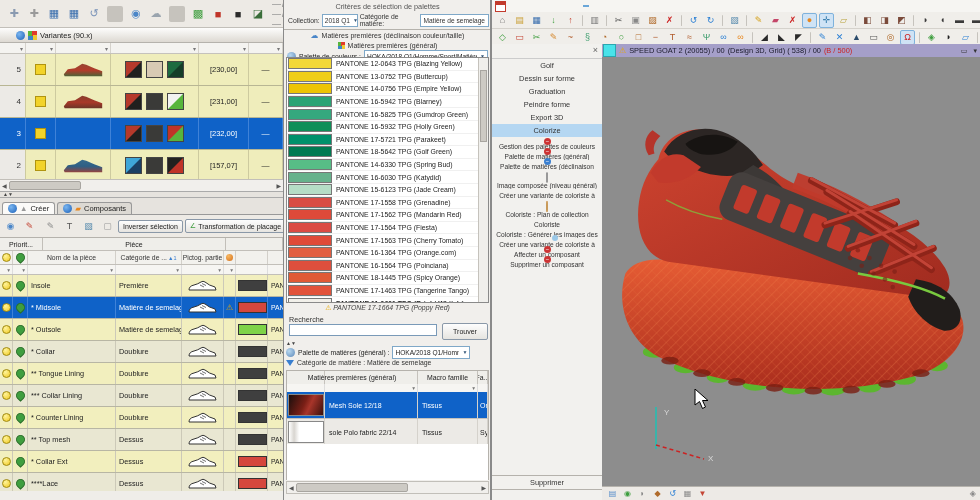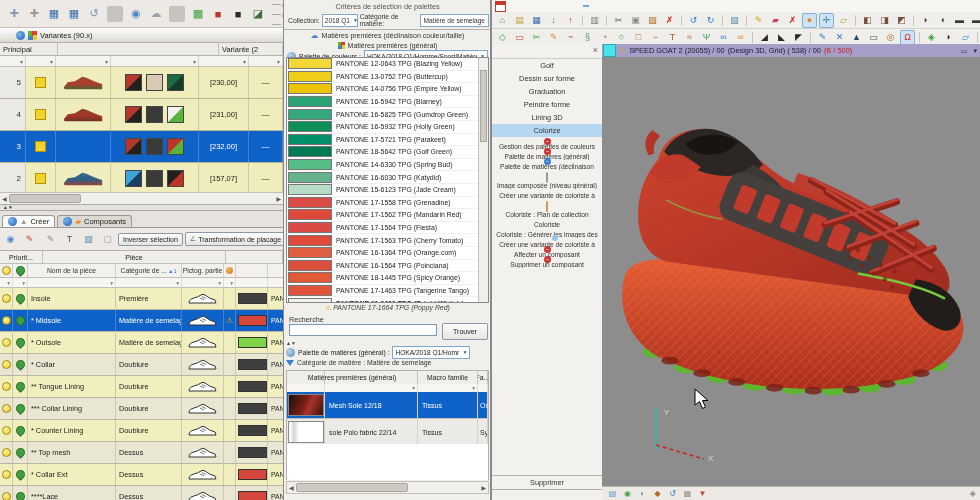--- a/index.html
+++ b/index.html
@@ -209,25 +209,20 @@
         </span>
       </span>
     <span class="dashes">—/—/—</span>
   </div>
 
   <div class="vtitle">
     <span class="bluedot"></span>
     <span class="quaddot"></span>
     <span>Variantes (90.x)</span>
   </div>
-  <div class="vcolhead">
-    <div>Principal</div>
-    <div></div>
-    <div>Variante (2</div>
-  </div>
   <div class="vfilter vgrid">
     <div>▾</div>
     <div>▾</div>
     <div>▾</div>
     <div>▾</div>
     <div>▾</div>
     <div>▾</div>
   </div>
   <div class="vrows">
       <div class="vrow vgrid">
@@ -1018,21 +1013,21 @@
         <div class="vnav-item">
           <span>Dessin sur forme</span>
         </div>
         <div class="vnav-item">
           <span>Graduation</span>
         </div>
         <div class="vnav-item">
           <span>Peindre forme</span>
         </div>
         <div class="vnav-item">
-          <span>Lining 3D</span>
+          <span>Export 3D</span>
         </div>
         <div class="vnav-item sel">
           <span>Colorize</span>
         </div>
       </div>
     <div class="vtools">
         <div class="vtool t">
         <div><span class="ic ic-palette"></span></div>
         <div class="cap">Gestion des palettes de couleurs</div>
       </div>

